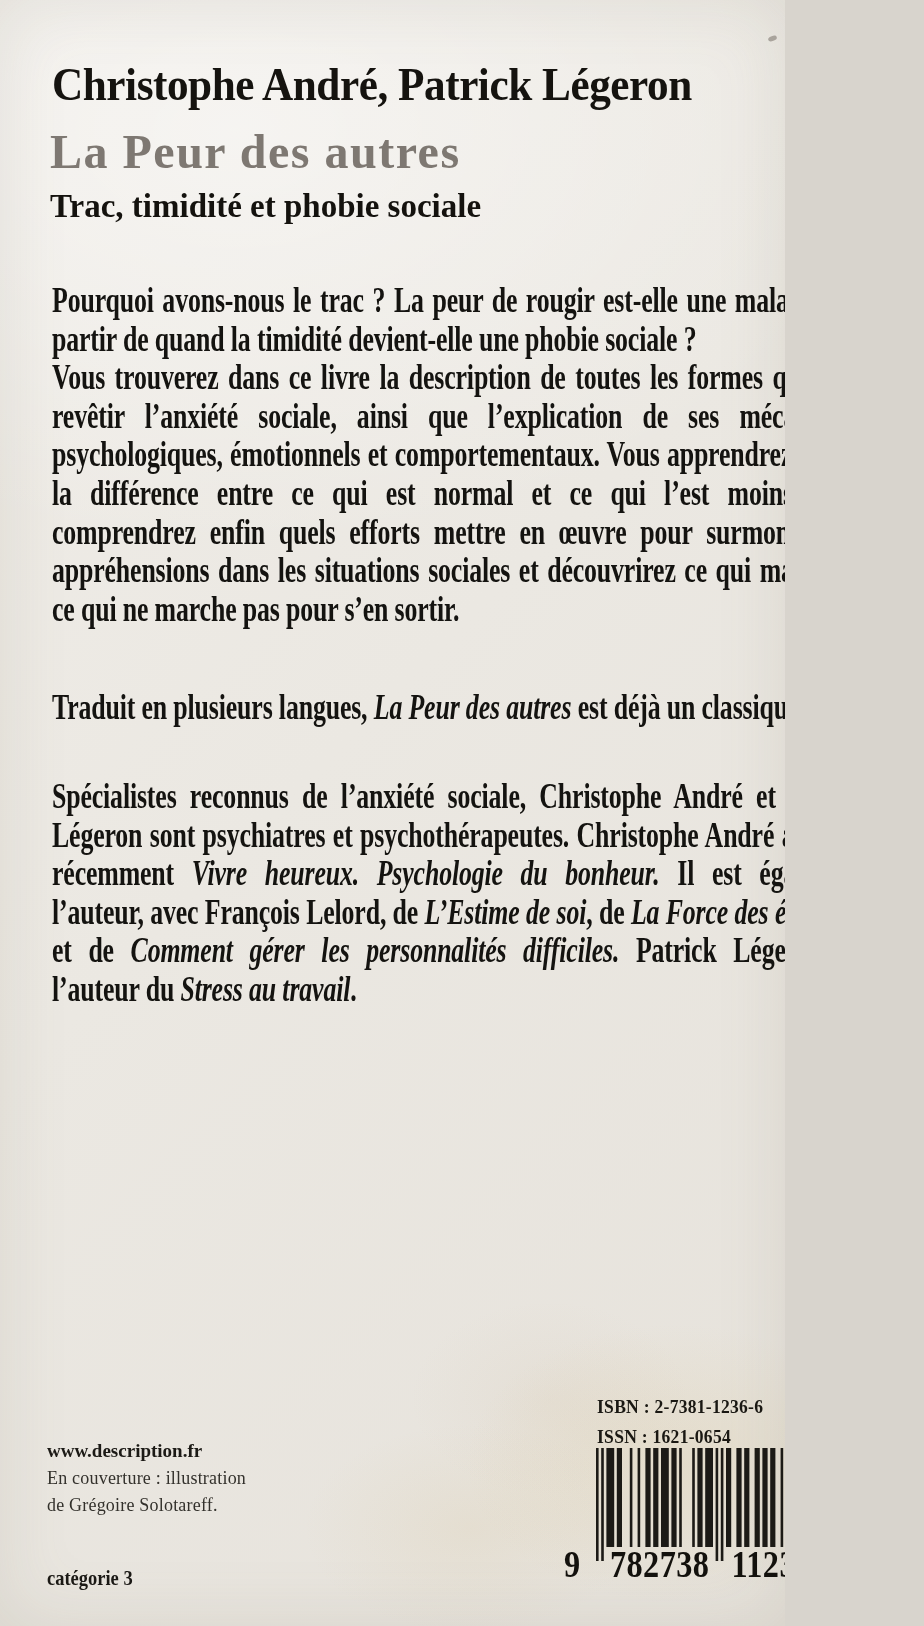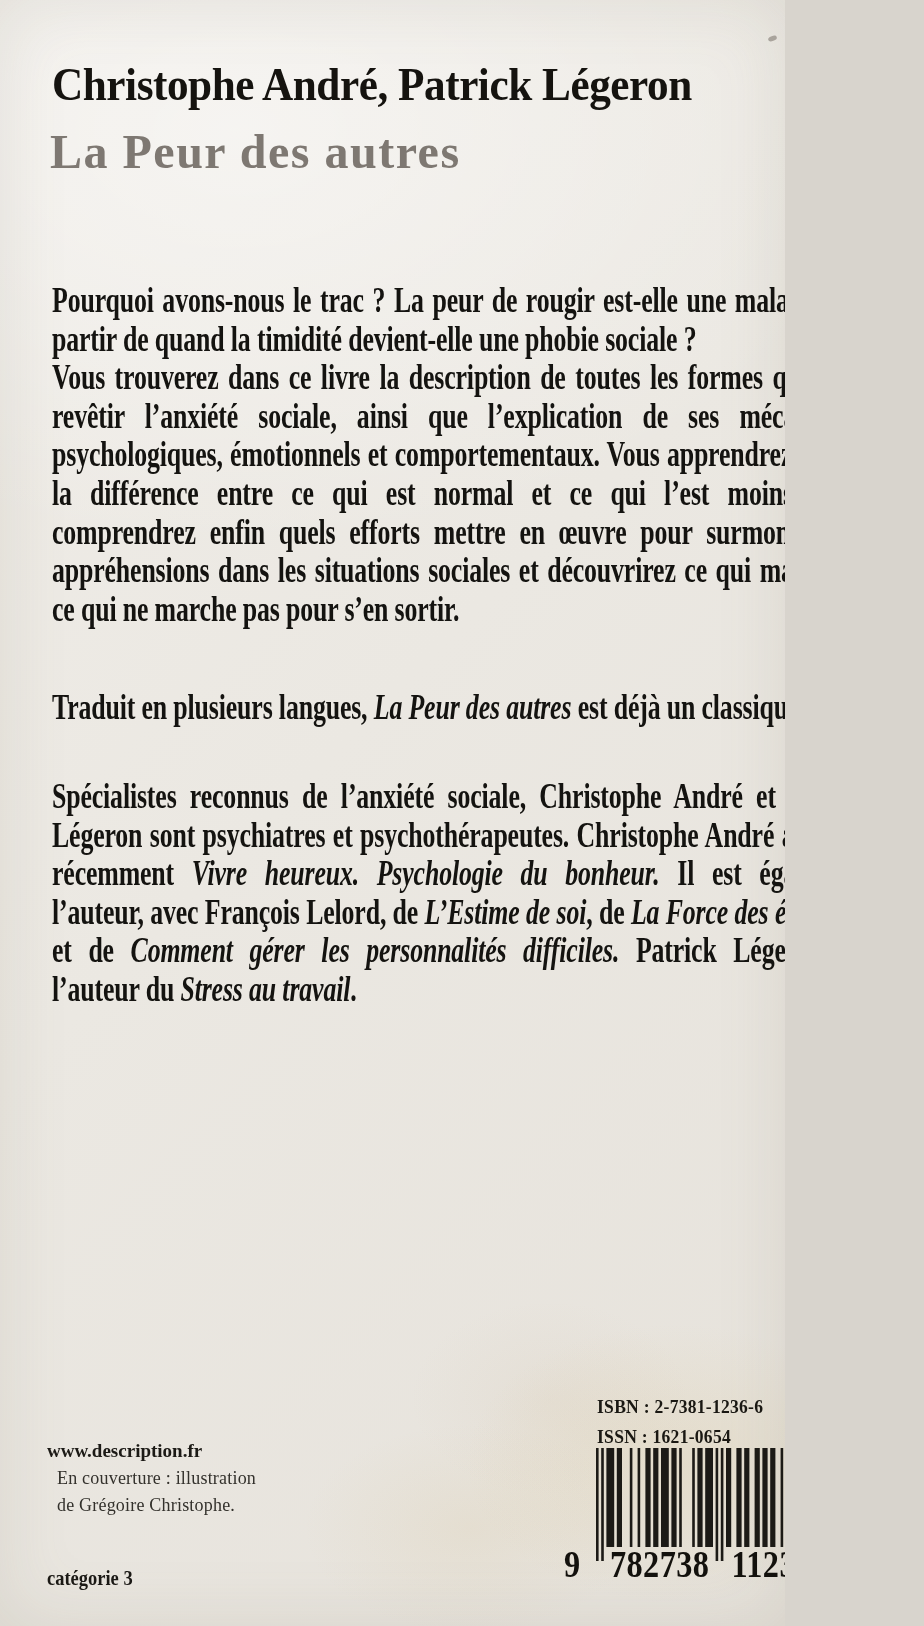--- a/index.html
+++ b/index.html
@@ -29,21 +29,21 @@
   .copy{position:absolute;left:52px;top:281px;width:1140px;
     transform:scaleX(.7175);transform-origin:0 0;
     font-size:36px;line-height:38.6px;font-weight:700;text-align:justify;
     color:#141310;letter-spacing:-.2px;}
   .copy p{margin:0;}
   .copy p.gap1{margin-top:60px;}
   .copy p.gap2{margin-top:50px;}
   .copy em{font-style:italic;}
   
   .site{position:absolute;left:47px;top:1440px;font-size:19px;font-weight:700;color:#1c1a16;}
-  .credit{position:absolute;left:47px;font-size:18px;font-weight:400;color:#33312c;letter-spacing:.2px;margin-left:10px;}
+  .credit{position:absolute;left:47px;font-size:18px;font-weight:400;color:#33312c;letter-spacing:.2px;}
   .credit.l1{top:1468px;}
   .credit.l2{top:1495px;}
   .category{position:absolute;left:47px;top:1566px;font-size:21px;font-weight:700;
     color:#1b1915;transform:scaleX(.88);transform-origin:0 0;}
   
   .pubnum{position:absolute;left:597px;font-size:19.5px;font-weight:700;color:#1a1813;
     letter-spacing:.3px;transform:scaleX(.9);transform-origin:0 0;white-space:nowrap;}
   .isbn{top:1396px;}
   .issn{top:1426px;}
   .barcode{position:absolute;left:596px;top:1448px;}
@@ -59,33 +59,34 @@
 <body>
 
 <div class="page">
 
   <div class="speck"></div>
 
   <div class="authors">Christophe André, Patrick Légeron</div>
 
   <div class="booktitle">La Peur des autres</div>
 
+  <div class="subtitle">Trac, timidité et phobie sociale</div>
 
   <div class="copy" id="copy">
       <p><span>Pourquoi avons-nous le trac&nbsp;? La peur de rougir est-elle une maladie&nbsp;? À partir de quand la timidité devient-elle une phobie sociale&nbsp;?</span></p>
       <p><span>Vous trouverez dans ce livre la description de toutes les formes que peut revêtir l’anxiété sociale, ainsi que l’explication de ses mécanismes psychologiques, émotionnels et comportementaux. Vous apprendrez à faire la différence entre ce qui est normal et ce qui l’est moins. Vous comprendrez enfin quels efforts mettre en œuvre pour surmonter vos appréhensions dans les situations sociales et découvrirez ce qui marche et ce qui ne marche pas pour s’en sortir.</span></p>
       <p class="gap1"><span>Traduit en plusieurs langues, </span><em>La Peur des autres</em><span> est déjà un classique.</span></p>
       <p class="gap2"><span>Spécialistes reconnus de l’anxiété sociale, Christophe André et Patrick Légeron sont psychiatres et psychothérapeutes. Christophe André a publié récemment </span><em>Vivre heureux. Psychologie du bonheur.</em><span> Il est également l’auteur, avec François Lelord, de </span><em>L’Estime de soi</em><span>, de </span><em>La Force des émotions</em><span> et de </span><em>Comment gérer les personnalités difficiles.</em><span> Patrick Légeron est l’auteur du </span><em>Stress au travail</em><span>.</span></p>
     </div>
 
   <div class="site">www.description.fr</div>
 
   <div class="credit l1">En couverture : illustration</div>
 
-  <div class="credit l2">de Grégoire Christophe.</div>
+  <div class="credit l2">de Grégoire Solotareff.</div>
 
   <div class="category">catégorie 3</div>
 
   <div class="pubnum isbn">ISBN : 2-7381-1236-6</div>
 
   <div class="pubnum issn">ISSN : 1621-0654</div>
 
   <svg class="barcode" id="barcode" width="247" height="113">
       <rect x="0.00" y="0" width="2.60" height="113" fill="#1c1a16"></rect>
       <rect x="5.20" y="0" width="2.60" height="113" fill="#1c1a16"></rect>

